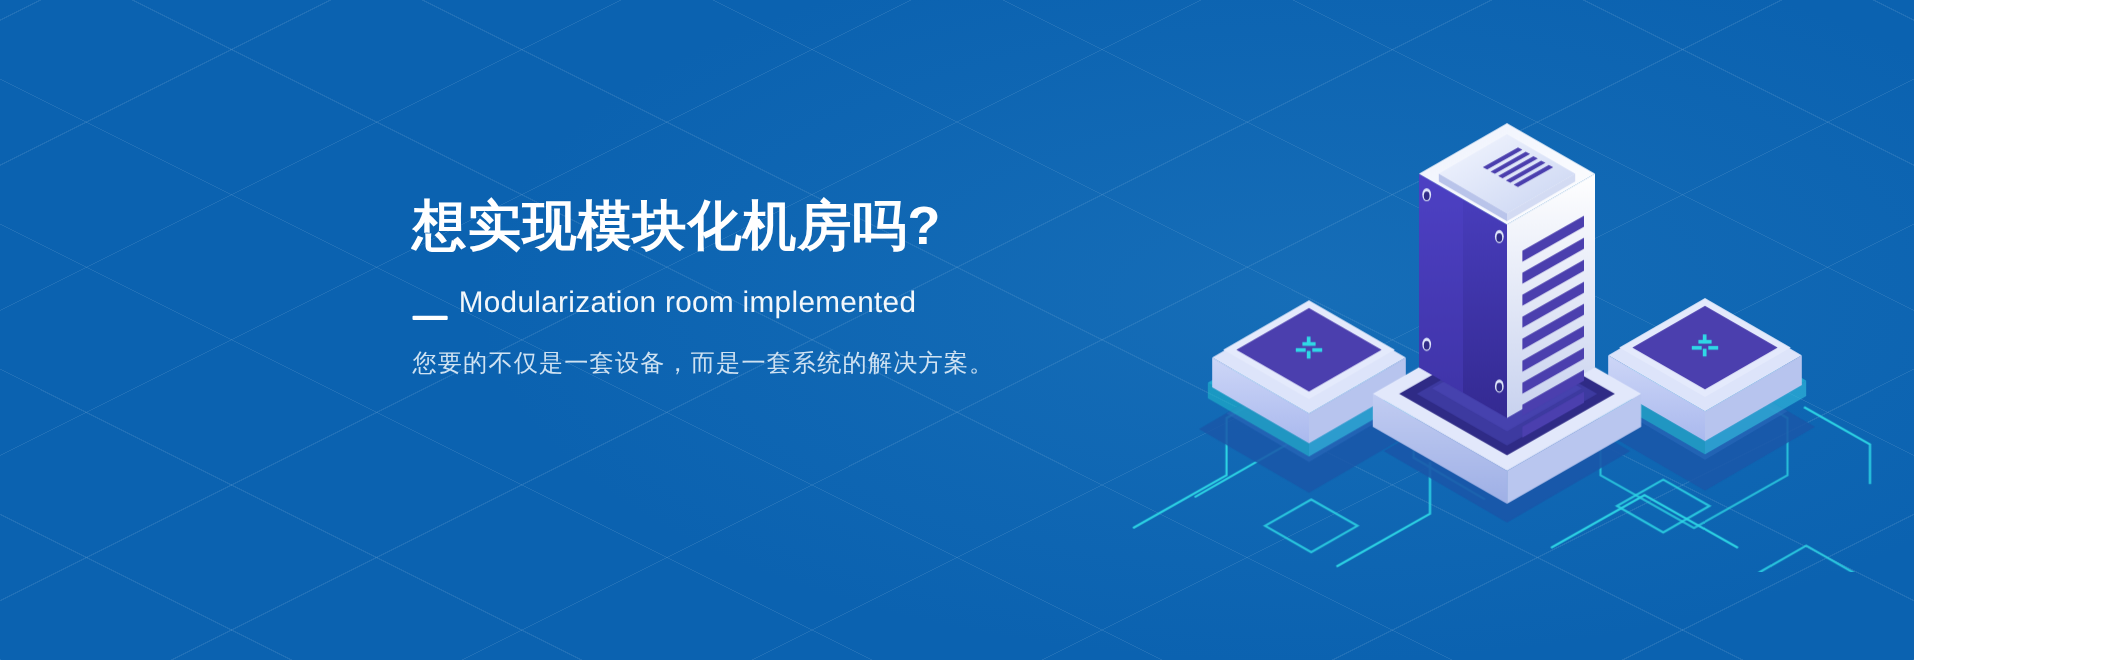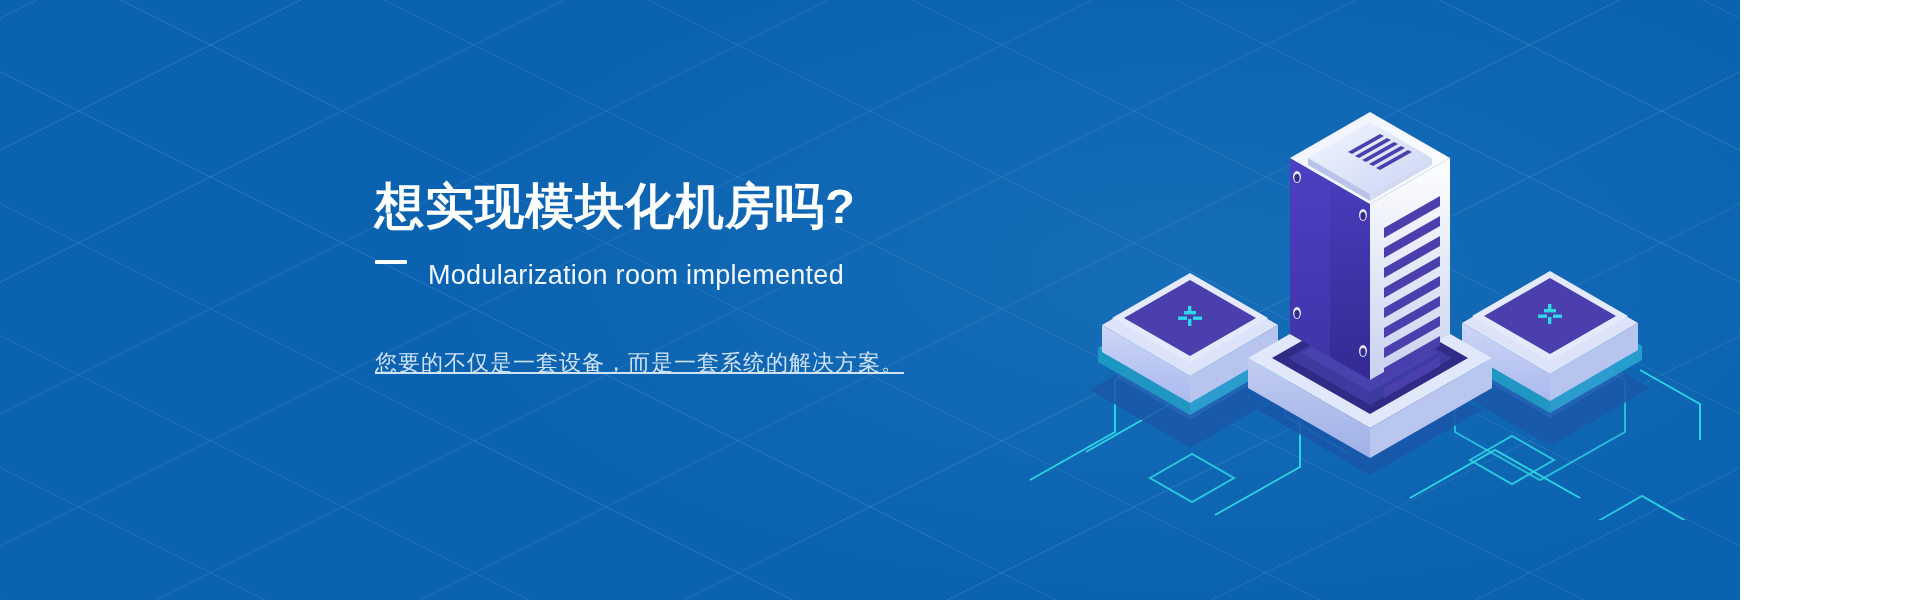--- a/index.html
+++ b/index.html
@@ -27,34 +27,33 @@
 
   
   #text-block {
     position:absolute; left:375px; top:178px; width:700px;
   }
   #headline {
     font-size:49px; line-height:1.16; font-weight:700; color:#ffffff;
     letter-spacing:1px; white-space:nowrap;
   }
   #subtitle-row {
-    display:flex; align-items:flex-start; gap:21px;
+    display:flex; align-items:flex-end; gap:10px;
     margin-top:25px;
   }
   #subtitle-dash {
     width:32px; height:4px; background:#ffffff; flex:none; border-radius:1px;
   }
   #subtitle-text {
     font-size:27px; color:#f2f7fb; font-weight:400; letter-spacing:.3px;
     white-space:nowrap;
   }
   #body-text {
-    margin-top:57px; font-size:22px; color:#cfe2f2; letter-spacing:1px;
+    margin-top:24px; font-size:22px; color:#cfe2f2; letter-spacing:1px;
     white-space:nowrap;
-    text-decoration:underline;
   }
 
   
   #illustration {
     position:absolute; left:1000px; top:80px; width:780px; height:440px;
   }
   #illustration svg { display:block; width:100%; height:100%; }
 </style>
 </head>
 <body>

